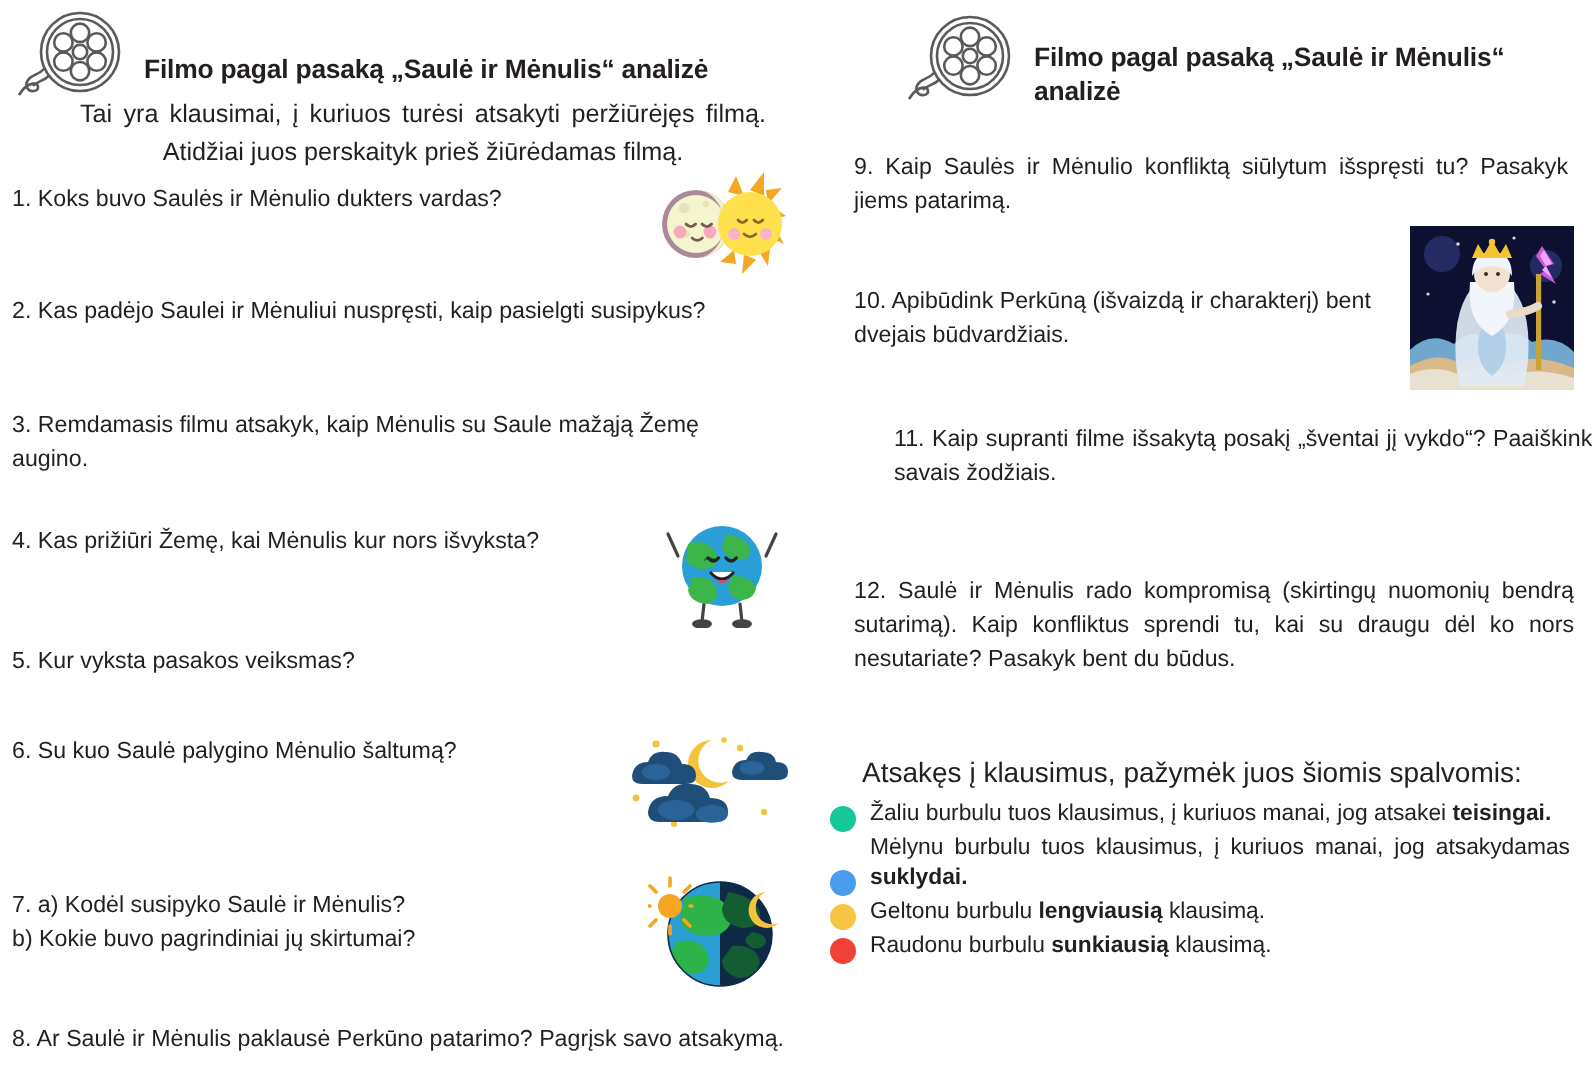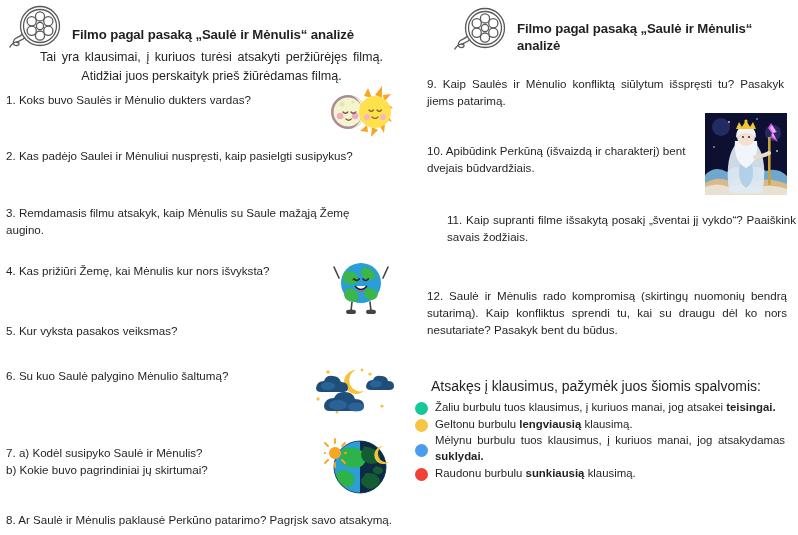--- a/index.html
+++ b/index.html
@@ -71,21 +71,21 @@
     top: 378px;
   }
   .legend-list {
     position: absolute;
     left: 16px;
     top: 400px;
     width: 370px;
   }
   .legend-row {
     display: flex;
-    align-items: center;
+    align-items: flex-end;
     gap: 7px;
     margin-bottom: 1px;
   }
   .dot {
     flex: 0 0 auto;
     width: 13px;
     height: 13px;
     border-radius: 50%;
     margin-top: 2px;
   }
@@ -345,26 +345,26 @@
     </span>
 
     <div class="legend-intro">Atsakęs į klausimus, pažymėk juos šiomis spalvomis:</div>
 
     <div class="legend-list">
       <div class="legend-row">
         <span class="dot" style="background:#16c79a"></span>
         <span class="legend-text"><span>Žaliu burbulu tuos klausimus, į kuriuos manai, jog atsakei </span><b>teisingai.</b><span></span></span>
       </div>
       <div class="legend-row">
+        <span class="dot" style="background:#4a9ced"></span>
+        <span class="legend-text"><span>Mėlynu burbulu tuos klausimus, į kuriuos manai, jog atsakydamas </span><b>suklydai.</b><span></span></span>
+      </div>
+      <div class="legend-row">
         <span class="dot" style="background:#f7c544"></span>
         <span class="legend-text"><span>Geltonu burbulu </span><b>lengviausią</b><span> klausimą.</span></span>
-      </div>
-      <div class="legend-row">
-        <span class="dot" style="background:#4a9ced"></span>
-        <span class="legend-text"><span>Mėlynu burbulu tuos klausimus, į kuriuos manai, jog atsakydamas </span><b>suklydai.</b><span></span></span>
       </div>
       <div class="legend-row">
         <span class="dot" style="background:#ef4136"></span>
         <span class="legend-text"><span>Raudonu burbulu </span><b>sunkiausią</b><span> klausimą.</span></span>
       </div>
     </div>
   </div>
 </div>
 
 </body></html>

